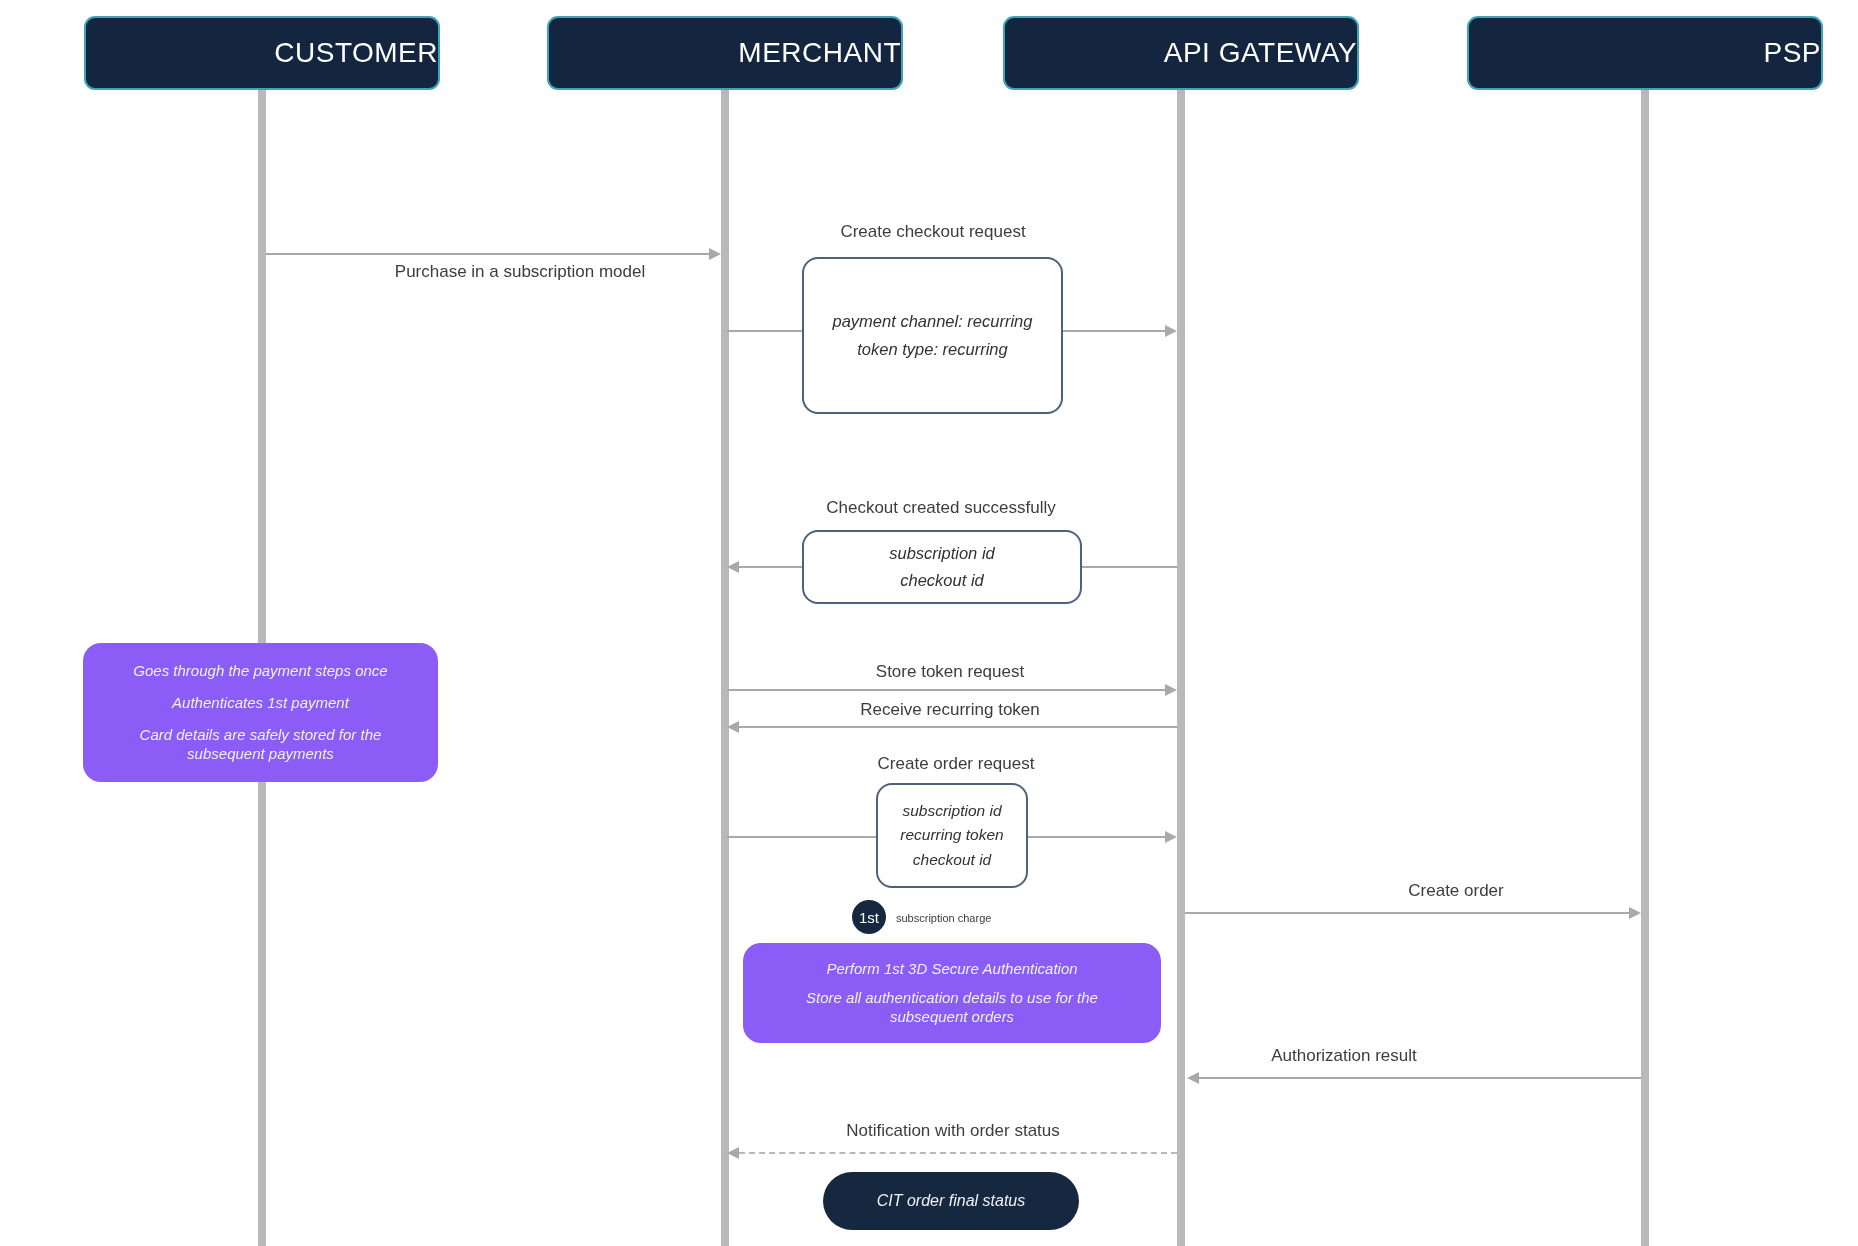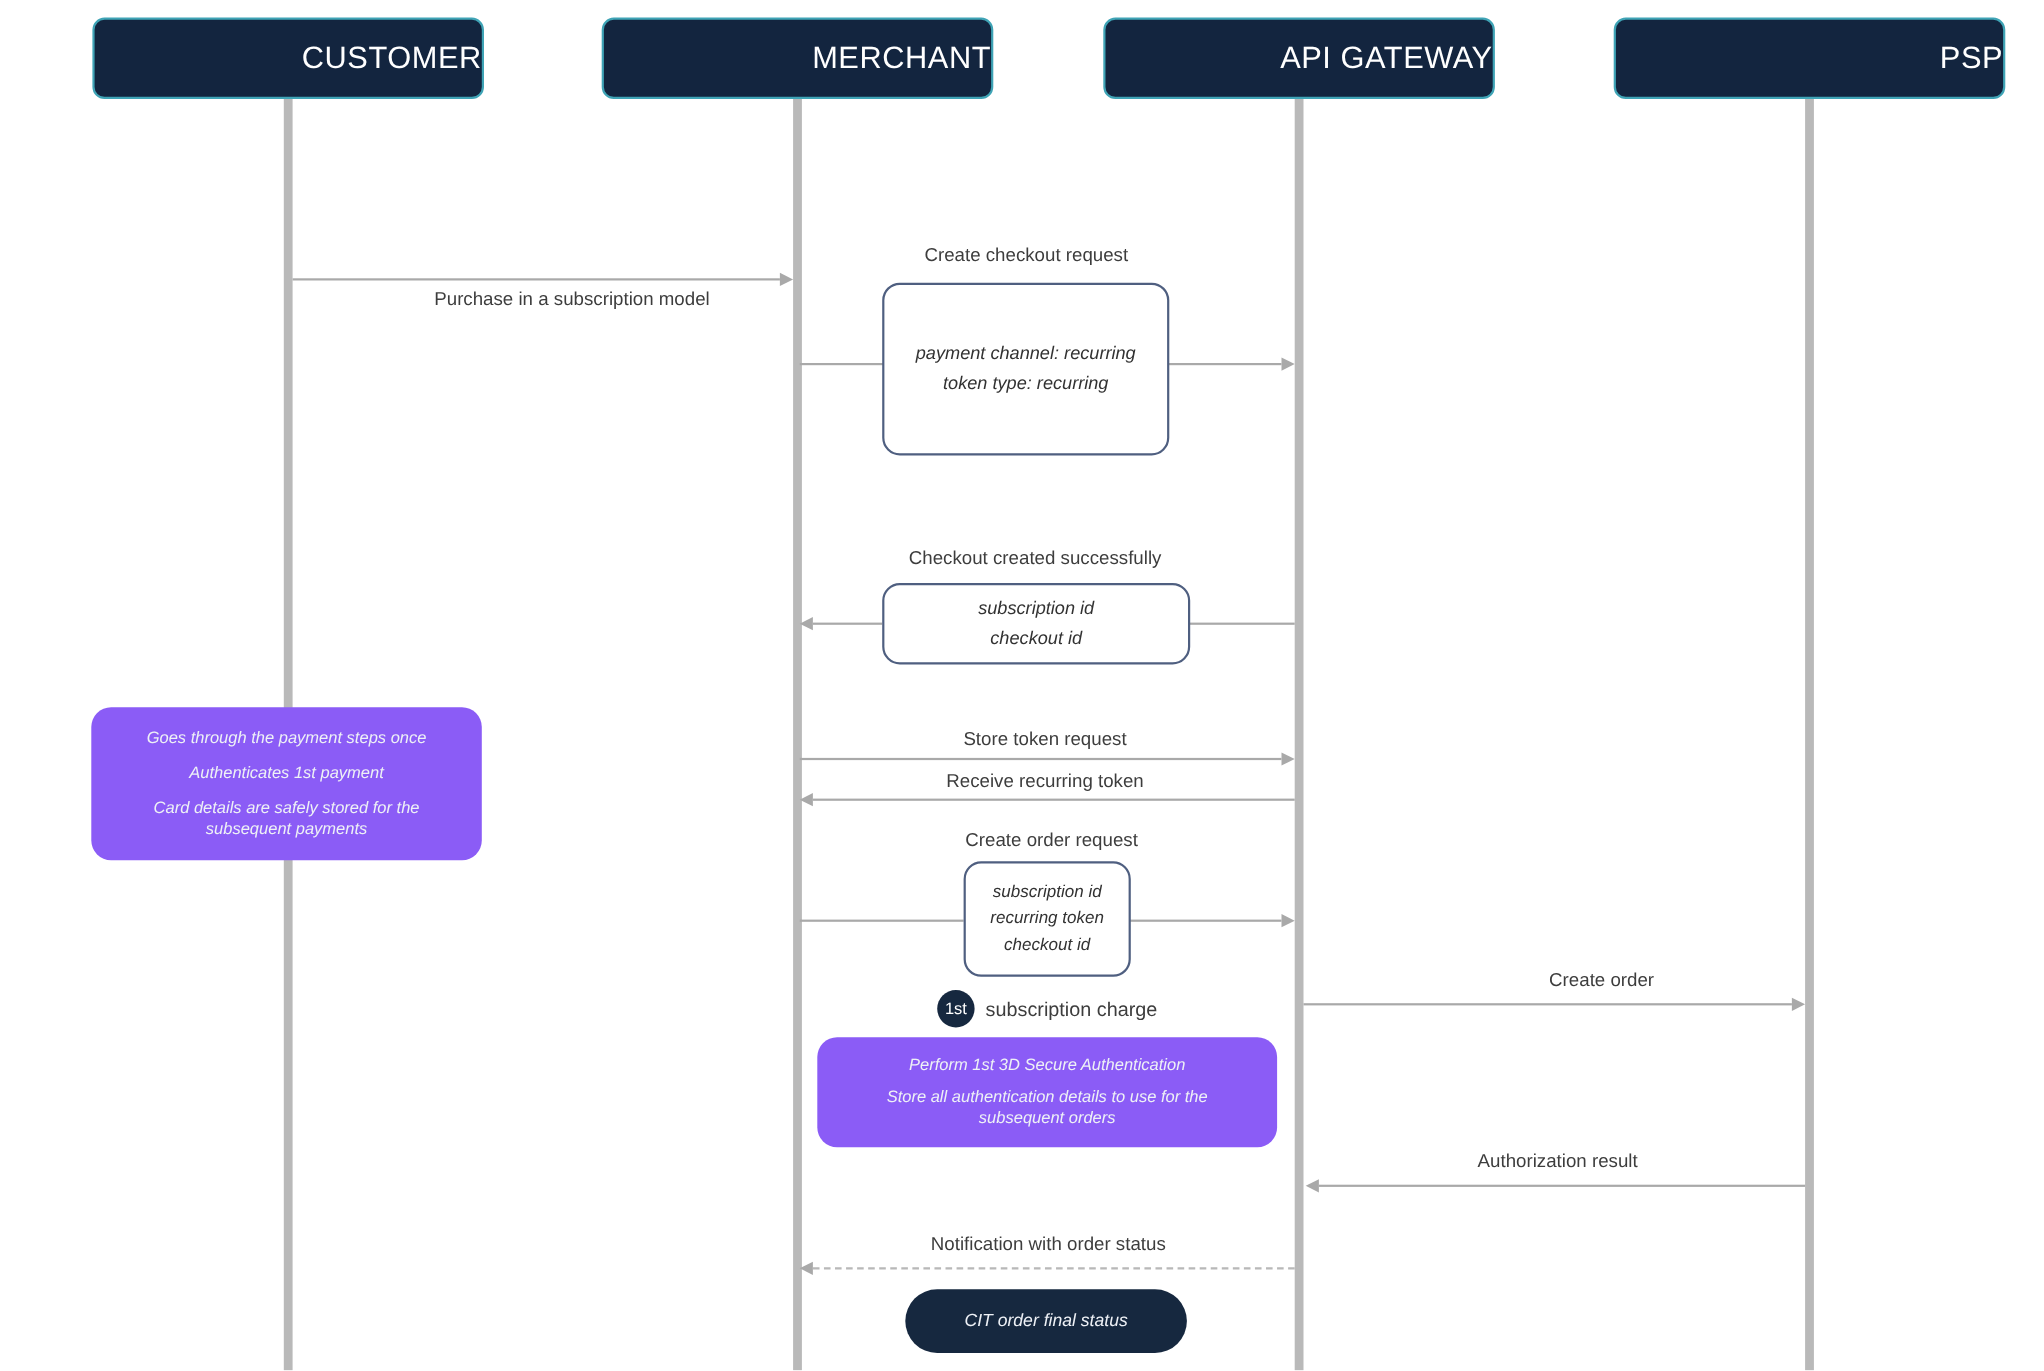--- a/index.html
+++ b/index.html
@@ -54,21 +54,21 @@
     position:absolute;background:#16283f;border-radius:29px;color:#eef1f6;
     display:flex;align-items:center;justify-content:center;
     font-style:italic;font-size:16px;box-sizing:border-box;
   }
 
   .badge{
     position:absolute;width:34px;height:34px;border-radius:50%;background:#16283f;
     color:#ffffff;font-size:15px;display:flex;align-items:center;justify-content:center;
   }
   .badge-label{
-    position:absolute;transform:translateY(-50%);font-size:18px;color:#3d3d3d;white-space:nowrap;
+    position:absolute;transform:translateY(-50%);font-size:11px;color:#3d3d3d;white-space:nowrap;
   }
 </style>
 </head>
 <body>
 
 <div class="stage">
 
   <div class="actor-box" style="left:84px;">
       <span>CUSTOMER</span>
     </div>
@@ -140,21 +140,21 @@
 
   <div class="msg-label" style="left:1456px;top:891px;">Create order</div>
   <div class="line" style="left:1185px;top:912px;width:444px;"></div>
   <div class="ah ah-right" style="left:1629px;top:907px;"></div>
 
   <div class="note" style="left:743px;top:943px;width:418px;height:100px;padding:12px 26px;">
     <span class="note-line">Perform 1st 3D Secure Authentication</span>
     <span class="note-line" style="max-width:366px;">Store all authentication details to use for the subsequent orders</span>
   </div>
 
-  <div class="msg-label" style="left:1416px;top:1056px;">Authorization result</div>
+  <div class="msg-label" style="left:1344px;top:1056px;">Authorization result</div>
   <div class="ah ah-left" style="left:1187px;top:1072px;"></div>
   <div class="line" style="left:1199px;top:1077px;width:442px;"></div>
 
   <div class="msg-label" style="left:953px;top:1131px;">Notification with order status</div>
   <div class="ah ah-left" style="left:727px;top:1147px;"></div>
   <div class="line-dashed" style="left:739px;top:1152px;width:438px;"></div>
 
   <div class="pill" style="left:823px;top:1172px;width:256px;height:58px;">
     <span>CIT order final status</span>
   </div>

